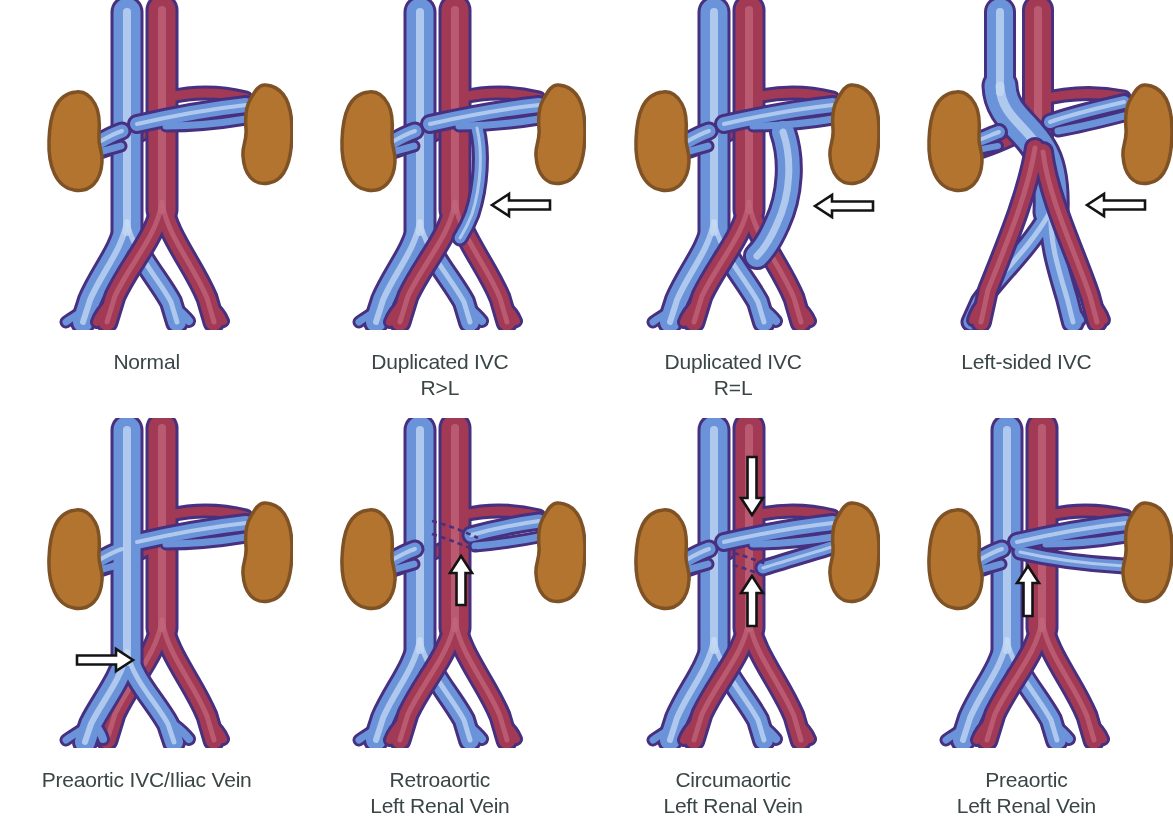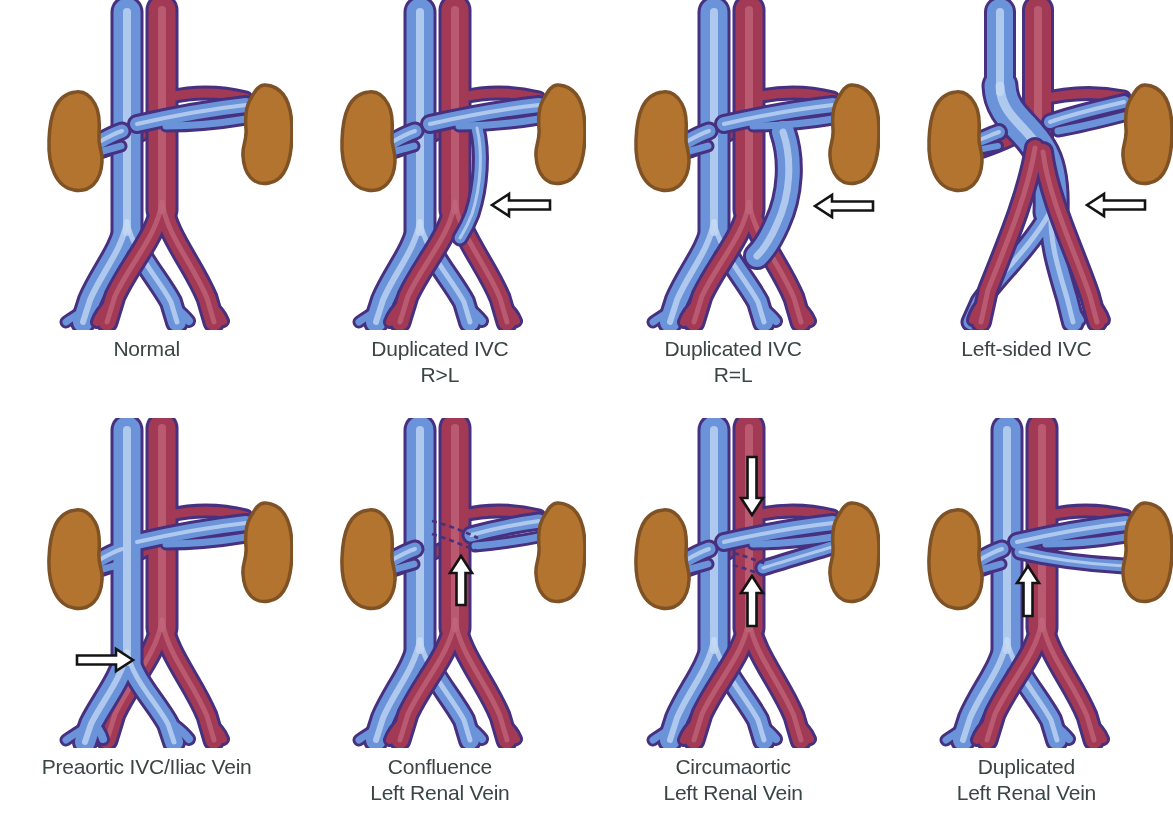--- a/index.html
+++ b/index.html
@@ -1,21 +1,21 @@
 <!DOCTYPE html>
 <html><head>
 <meta charset="utf-8">
 <style>
   html,body{margin:0;padding:0;background:#ffffff;}
   body{width:1173px;height:824px;overflow:hidden;font-family:"Liberation Sans",sans-serif;}
   .grid{width:1173px;height:824px;display:grid;grid-template-columns:repeat(4,1fr);grid-template-rows:404px 420px;}
   figure.panel{margin:0;display:flex;flex-direction:column;align-items:center;}
   figure.panel.row2{padding-top:14px;}
   svg.art{width:293px;height:330px;display:block;}
-  .label{margin-top:6px;text-align:center;font-size:21px;line-height:26px;color:#3a4545;letter-spacing:-0.2px;}
+  .label{margin-top:19px;text-align:center;font-size:21px;line-height:26px;color:#3a4545;letter-spacing:-0.2px;}
   .label div:empty{display:none;}
 </style>
 </head>
 <body>
 
 <div class="grid">
 
   <figure class="panel">
     <svg id="p-art-0" class="art" viewBox="0 0 293 330" preserveAspectRatio="xMidYMid meet" role="img">
         <g>
@@ -359,21 +359,21 @@
           <path d="M139,103 C155,107 170,113 185,120" fill="none" stroke="#46307f" stroke-width="2.6" stroke-dasharray="5 4"></path>
           <path d="M139,116 C155,121 170,127 184,133" fill="none" stroke="#46307f" stroke-width="2.6" stroke-dasharray="5 4"></path>
         </g>
         <g>
           <path d="M76,92 C56,94 50,114 49,140 C48,166 56,187 74,190 C90,193 101,181 102,162 C103,151 98,147 99,135 C100,122 99,111 95,104 C90,95 84,91 76,92 Z" fill="#b2742f" stroke="#7f5226" stroke-width="3.5"></path>
           <path d="M266,85 C285,87 292,106 292,131 C292,158 286,180 269,183 C253,186 244,174 243,156 C242,145 247,141 246,129 C245,117 246,107 250,100 C255,91 259,84 266,85 Z" fill="#b2742f" stroke="#7f5226" stroke-width="3.5"></path>
         </g>
         <polygon points="168,138 179,155 172.5,155 172.5,187 163.5,187 163.5,155 157,155" fill="#ffffff" stroke="#141414" stroke-width="2.6" stroke-linejoin="miter"></polygon>
       </svg>
     <figcaption class="label">
-      <div>Confluence</div>
+      <div>Retroaortic</div>
       <div>Left Renal Vein</div>
     </figcaption>
   </figure>
 
   <figure class="panel row2">
     <svg id="p-art-6" class="art" viewBox="0 0 293 330" preserveAspectRatio="xMidYMid meet" role="img">
         <g>
           <path d="M158,126 C140,136 120,146 100,152" fill="none" stroke="#46307f" stroke-width="15" stroke-linecap="round" stroke-linejoin="round"></path>
           <path d="M158,126 C140,136 120,146 100,152" fill="none" stroke="#a23a55" stroke-width="9" stroke-linecap="round" stroke-linejoin="round"></path>
           <path d="M127,12 L127,232" fill="none" stroke="#46307f" stroke-width="33" stroke-linecap="round" stroke-linejoin="round"></path>
@@ -484,18 +484,18 @@
           <path d="M122,131 C113,134 106,138 99,142" fill="none" stroke="#c6d9f3" stroke-width="4" stroke-linecap="round" opacity="0.75"></path>
           <path d="M140,134 C170,141 208,146 244,148" fill="none" stroke="#c6d9f3" stroke-width="3" stroke-linecap="round" opacity="0.75"></path>
         </g>
         <g>
           <path d="M76,92 C56,94 50,114 49,140 C48,166 56,187 74,190 C90,193 101,181 102,162 C103,151 98,147 99,135 C100,122 99,111 95,104 C90,95 84,91 76,92 Z" fill="#b2742f" stroke="#7f5226" stroke-width="3.5"></path>
           <path d="M266,85 C285,87 292,106 292,131 C292,158 286,180 269,183 C253,186 244,174 243,156 C242,145 247,141 246,129 C245,117 246,107 250,100 C255,91 259,84 266,85 Z" fill="#b2742f" stroke="#7f5226" stroke-width="3.5"></path>
         </g>
         <polygon points="148,148 159,165 152.5,165 152.5,198 143.5,198 143.5,165 137,165" fill="#ffffff" stroke="#141414" stroke-width="2.6" stroke-linejoin="miter"></polygon>
       </svg>
     <figcaption class="label">
-      <div>Duplicated</div>
+      <div>Preaortic</div>
       <div>Left Renal Vein</div>
     </figcaption>
   </figure>
 
 </div>
 
 </body></html>

